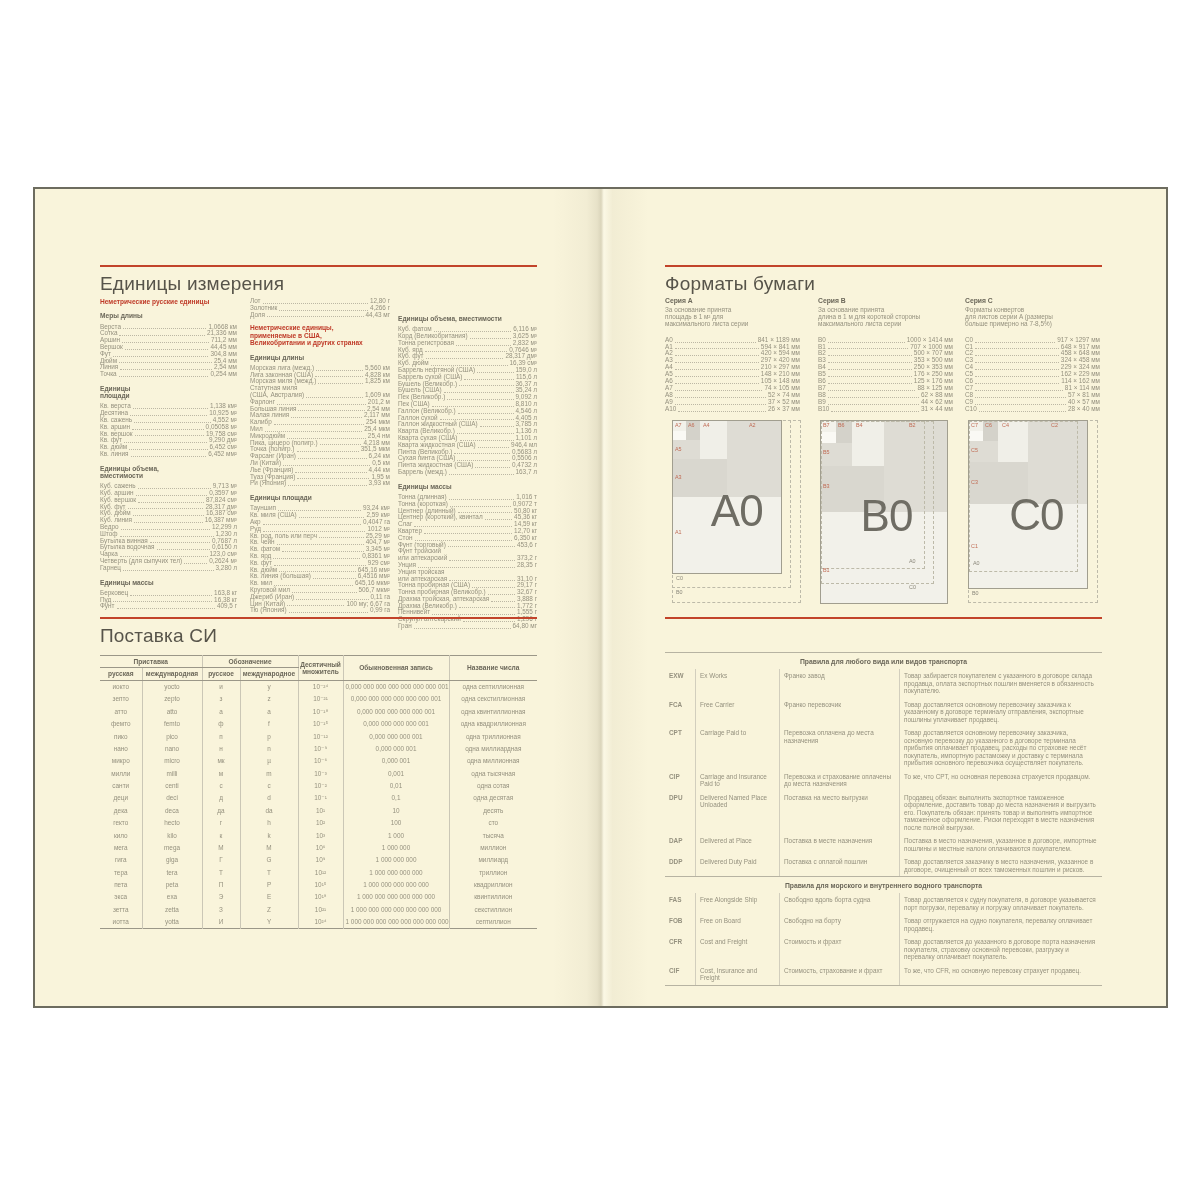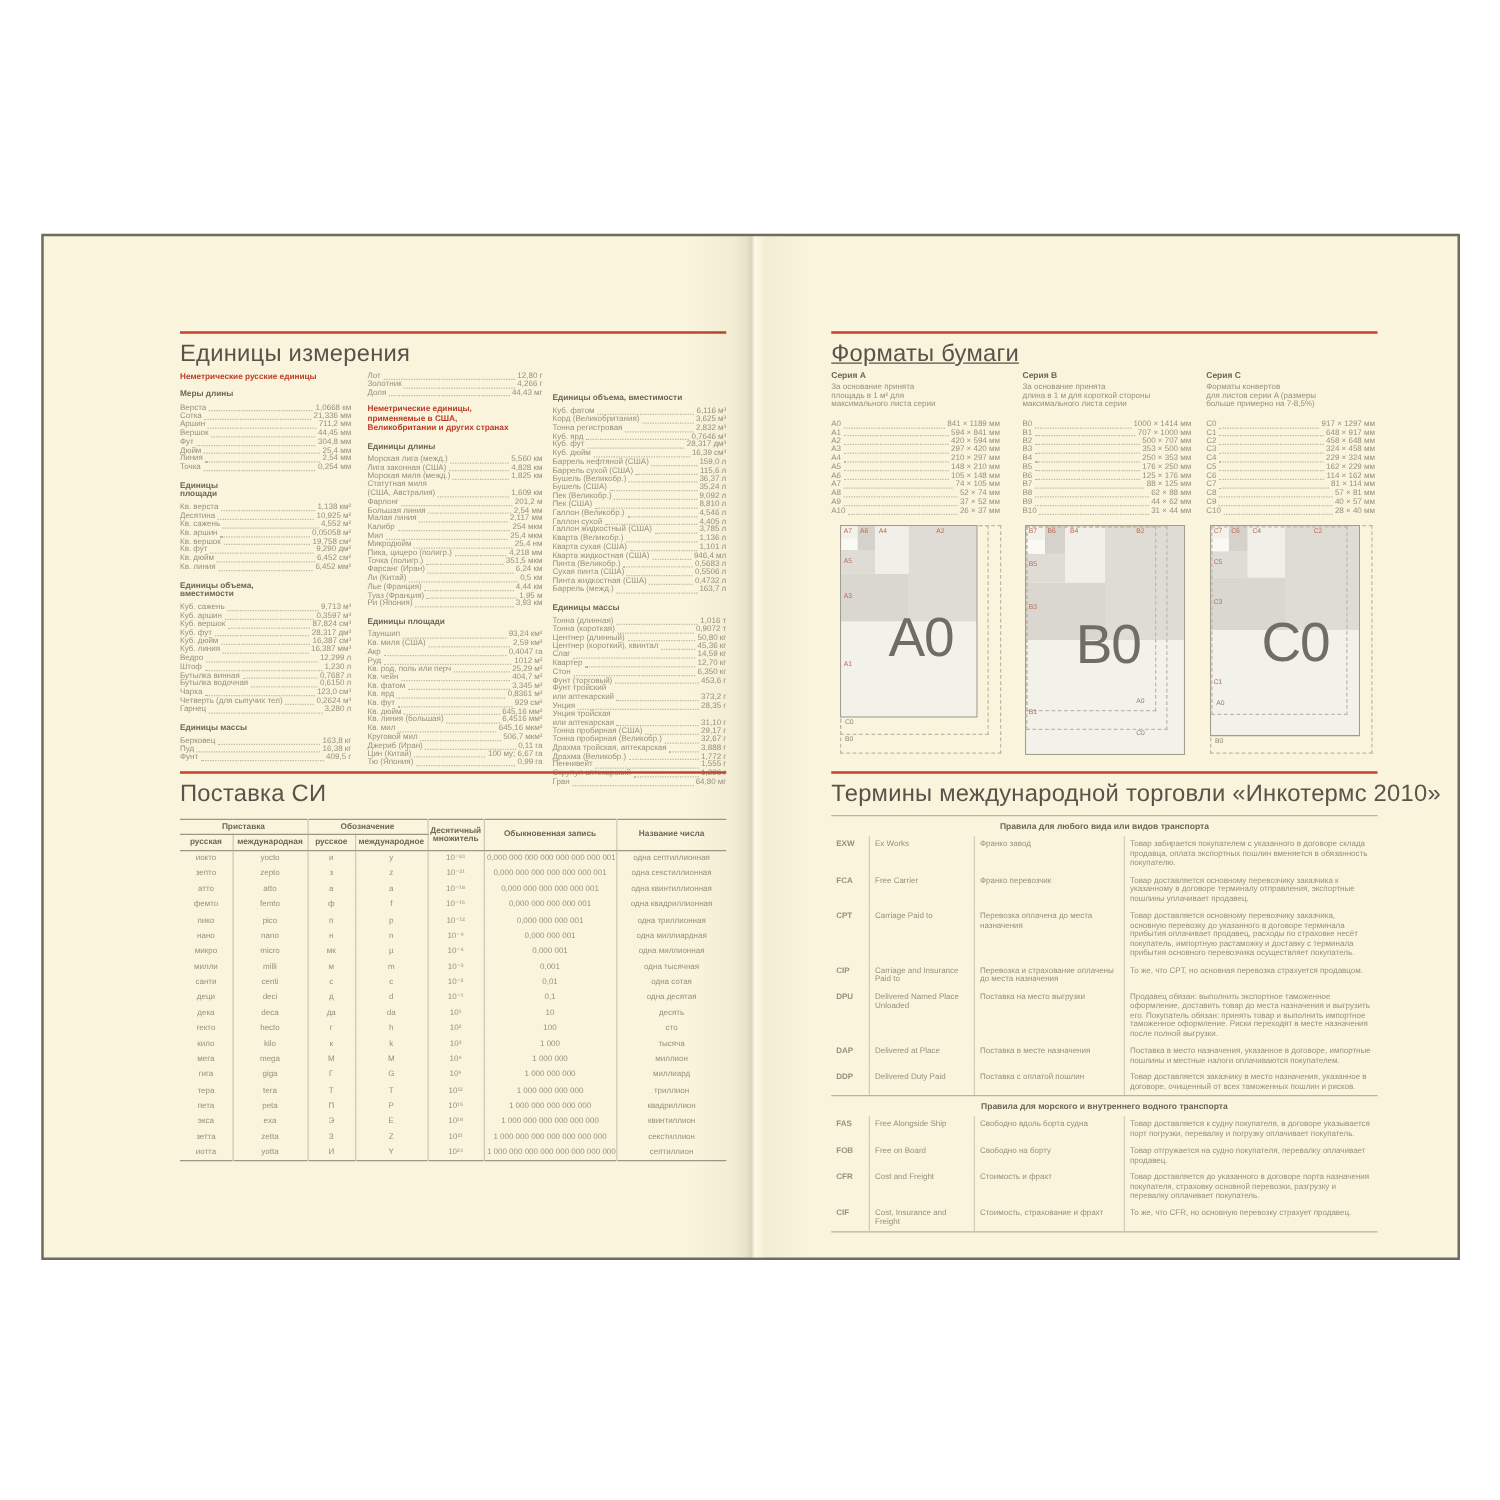--- a/index.html
+++ b/index.html
@@ -4,21 +4,21 @@
 <style>
   html,body{margin:0;padding:0;width:1200px;height:1200px;background:#ffffff;overflow:hidden;
     font-family:"Liberation Sans","DejaVu Sans",sans-serif;}
   .spread{position:absolute;left:33px;top:187px;width:1131px;height:817px;background:#f9f4db;
     border:2px solid #6d6c5f;}
   .gutter{position:absolute;left:50%;top:0;height:100%;width:96px;transform:translateX(-50%);
     background:linear-gradient(to right,rgba(110,102,74,0) 0%,rgba(110,102,74,0.05) 35%,
     rgba(110,102,74,0.13) 46%,rgba(110,102,74,0.22) 50%,rgba(255,255,248,0.35) 53%,
     rgba(110,102,74,0.05) 62%,rgba(110,102,74,0) 100%);pointer-events:none;}
   .page{position:absolute;top:0;height:100%;}
-  .page.left{left:0;width:566px;margin-left:44px;}
+  .page.left{left:0;width:566px;}
   .page.right{left:566px;width:565px;}
   .sec-rule{position:absolute;height:2px;background:#c2432a;width:437px;}
   .sec-title{position:absolute;font-size:19px;font-weight:400;color:#57544a;letter-spacing:.2px;white-space:nowrap;}
   
   .ucol{position:absolute;top:109px;font-size:6.4px;line-height:6.8px;color:#95917f;}
   .redhead{color:#bf3a28;font-weight:bold;font-size:6.6px;line-height:7.4px;margin:0 0 5px;white-space:pre-line;}
   .uhead{color:#6b6759;font-weight:bold;font-size:6.6px;line-height:7.2px;margin:7px 0 4px;white-space:pre-line;}
   .urow{display:flex;align-items:flex-end;}
   .ulabel{white-space:nowrap;}
   .uval{white-space:nowrap;}
@@ -861,21 +861,21 @@
             <td class="c4">10²⁴</td>
             <td class="c5">1 000 000 000 000 000 000 000 000</td>
             <td class="c6">септиллион</td>
           </tr>
         </tbody>
     </table>
   </div>
 
   <div class="page right">
     <div class="sec-rule" style="left:64px;top:76px;"></div>
-    <div class="sec-title" style="left:64px;top:84px;text-decoration:underline;">Форматы бумаги</div>
+    <div class="sec-title" style="left:64px;top:84px;">Форматы бумаги</div>
     <div id="paper-series">
         <div class="pser" style="left: 64px;">
           <div class="pser-head">Серия A</div>
           <div class="pser-desc">За основание принята
 площадь в 1 м² для
 максимального листа серии</div>
           <div>
             <div class="urow">
               <span class="ulabel">A0</span>
               <span class="lead"></span>
@@ -1133,21 +1133,20 @@
           <span class="dlabel" style="left:2px;top:26px;">C5</span>
           <span class="dlabel" style="left:2px;top:58px;">C3</span>
           <span class="dlabel" style="left:2px;top:122px;">C1</span>
           <span class="flabel" style="left:4px;top:139px;">A0</span>
           <span class="bigl" style="left:57%;top:56%;">C0</span>
         </div>
       </div>
     </div>
 
     <div class="sec-rule" style="left:64px;top:428px;"></div>
-    <div class="sec-title" style="left:64px;top:436px;">Термины международной торговли «Инкотермс 2010»</div>
     <div class="incwrap" style="left:64px;top:463px;" id="inc-groups">
         <div class="thin-rule"></div>
         <div class="ghead">Правила для любого вида или видов транспорта</div>
         <div class="inc-row">
           <div class="inc-code">EXW</div>
           <div class="bl">Ex Works</div>
           <div class="bl">Франко завод</div>
           <div class="bl">Товар забирается покупателем с указанного в договоре склада продавца, оплата экспортных пошлин вменяется в обязанность покупателю.</div>
         </div>
         <div class="inc-row">

